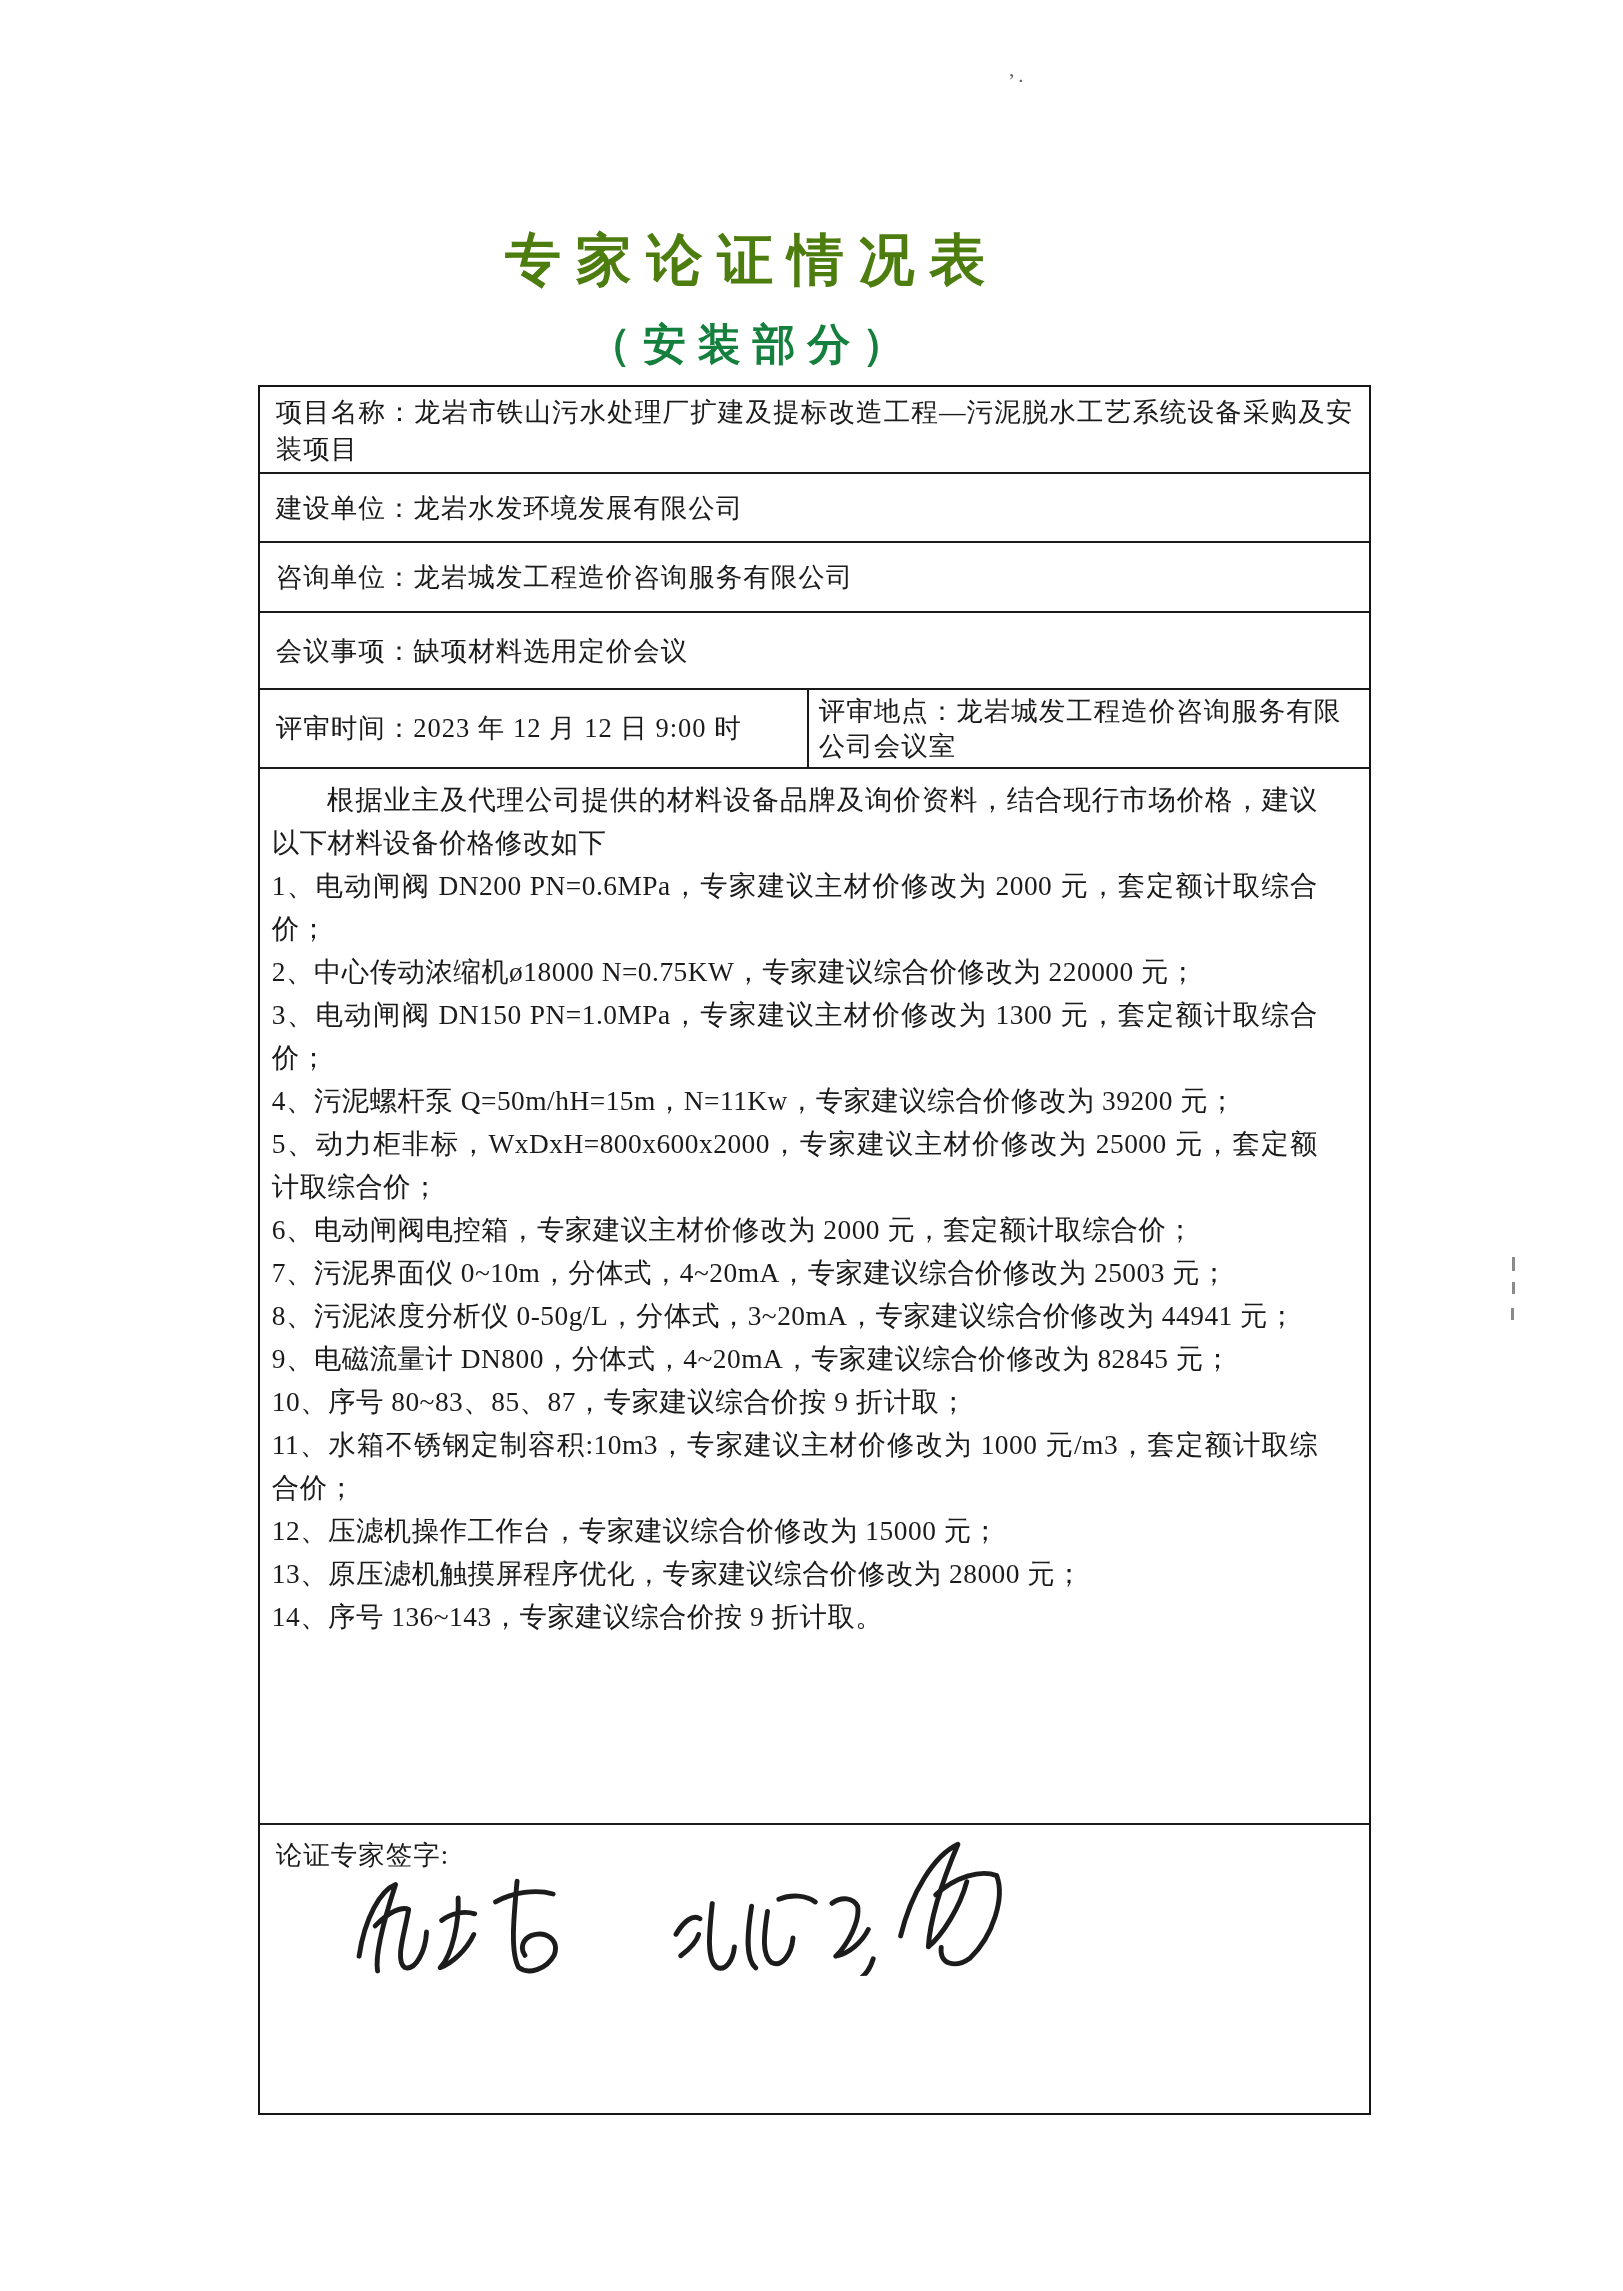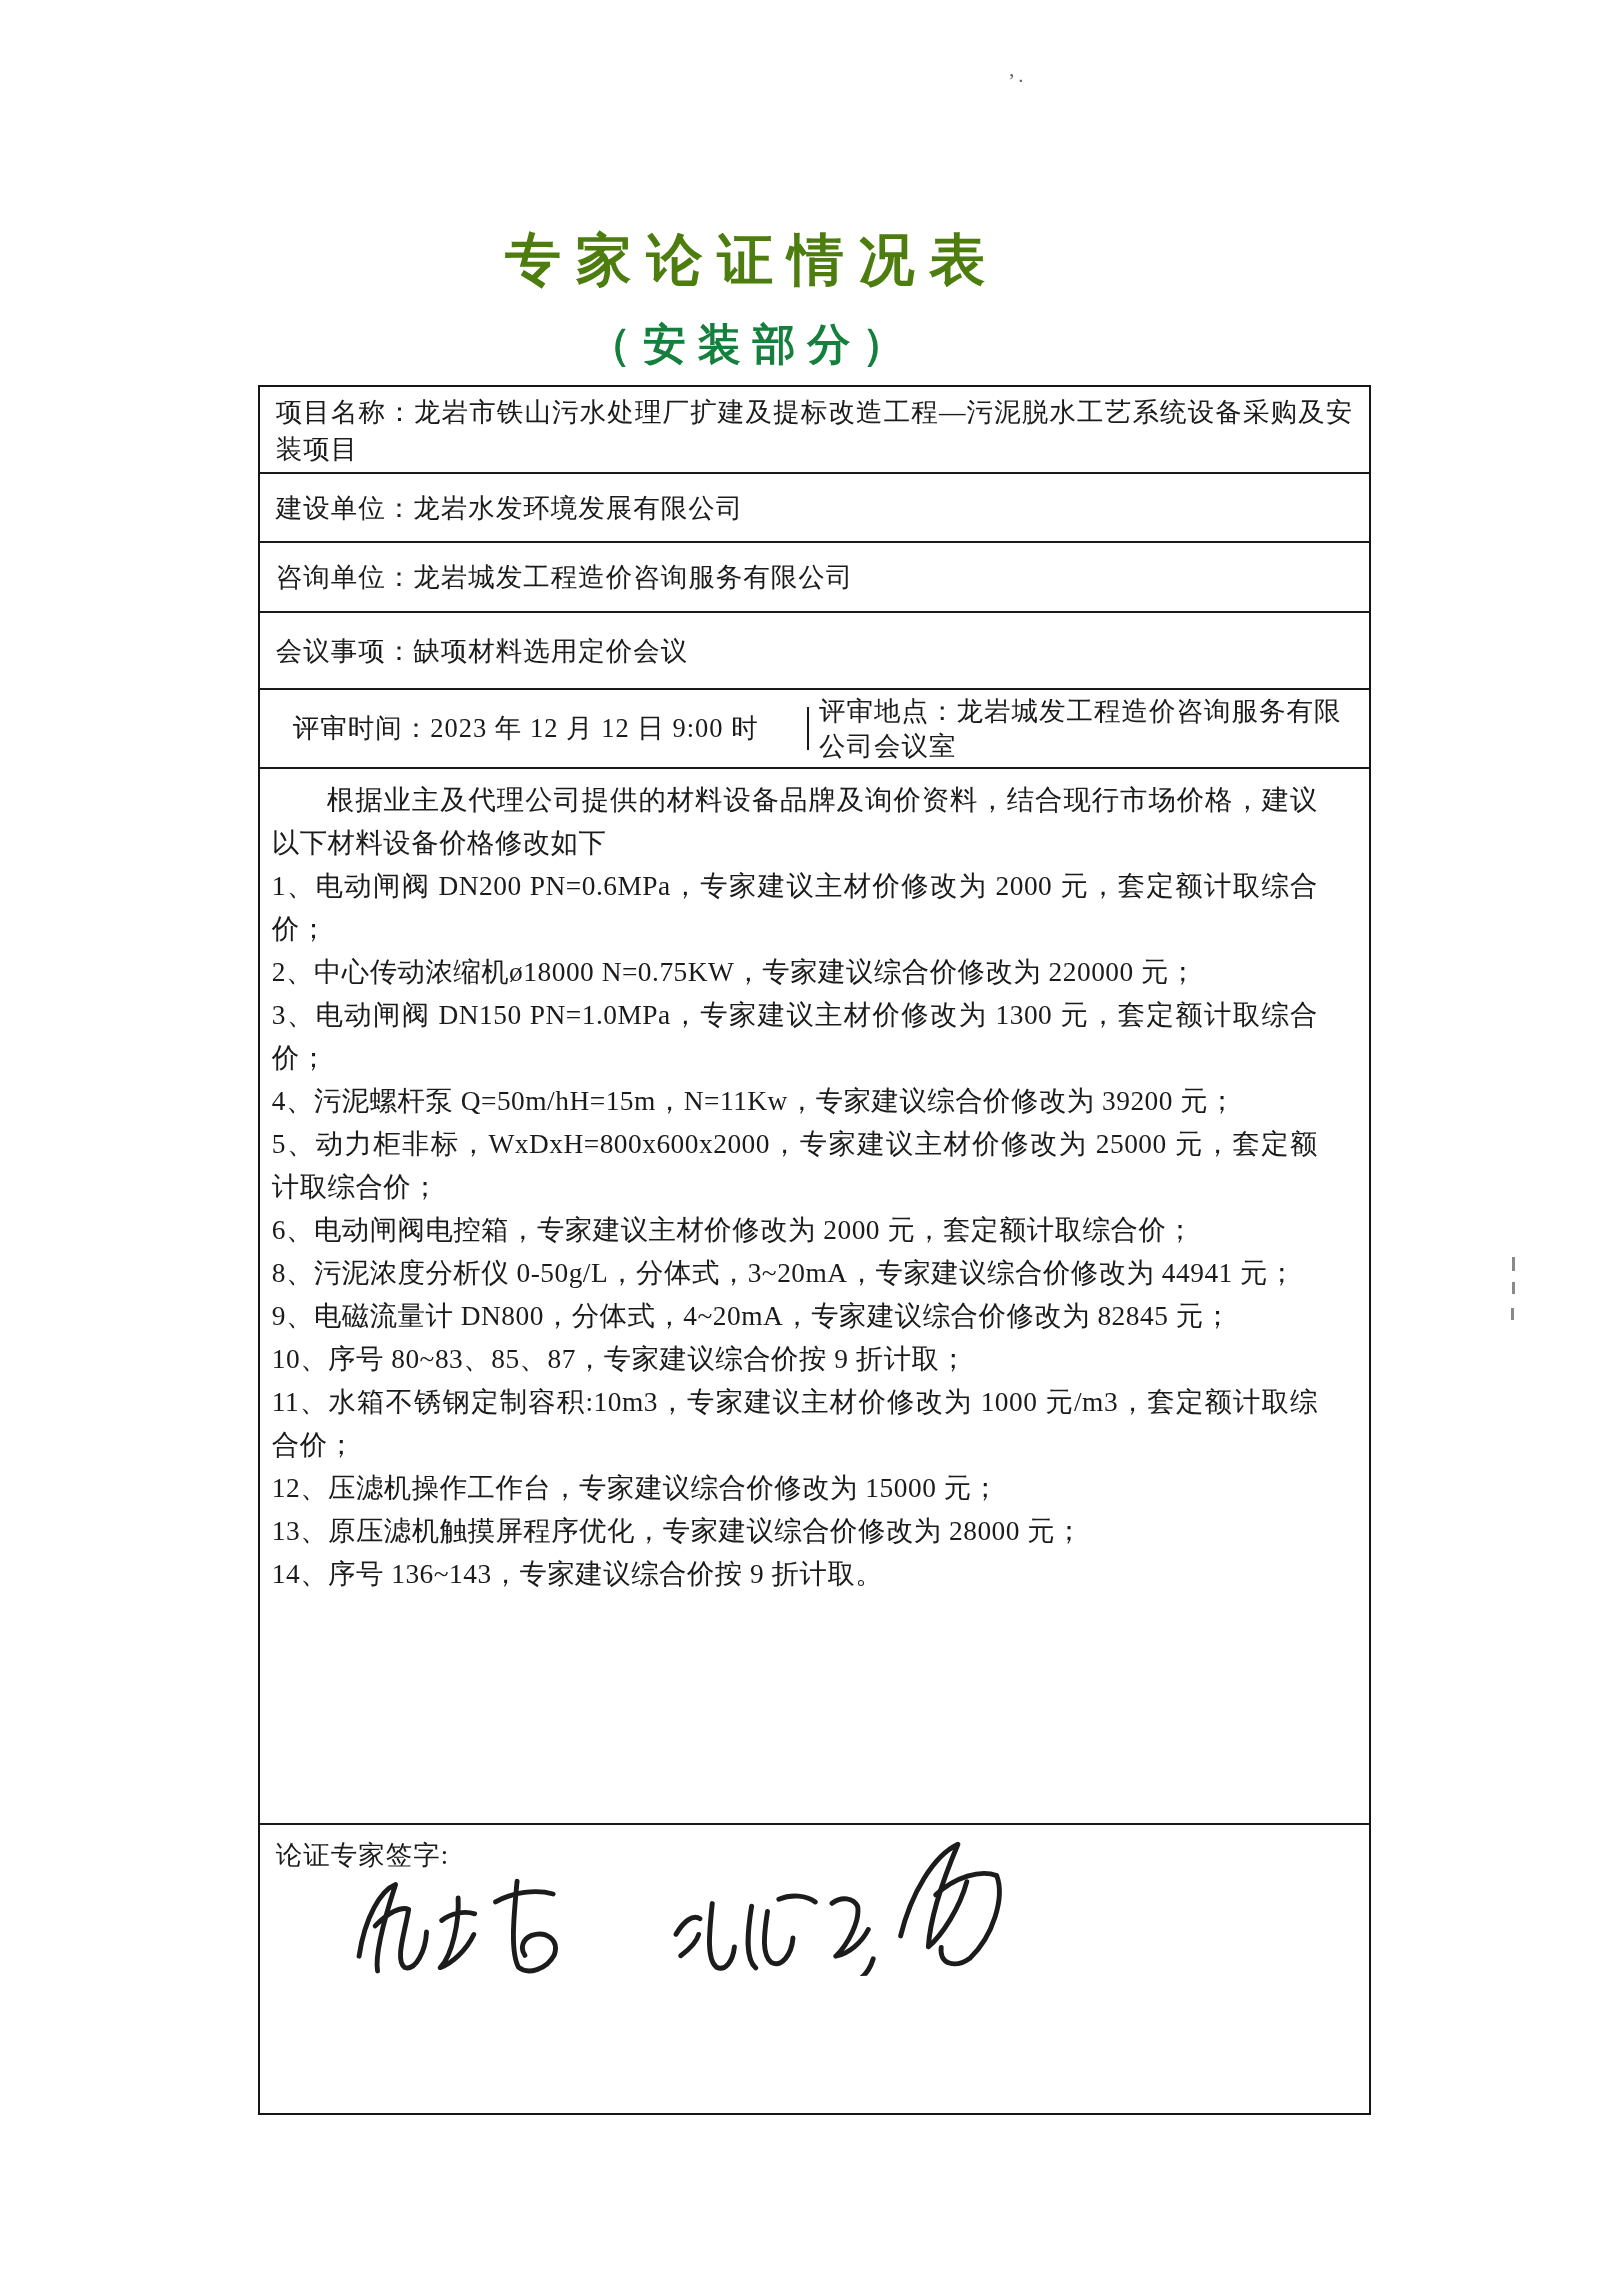--- a/index.html
+++ b/index.html
@@ -31,21 +31,21 @@
     border:2.9px solid #161616;
     display:flex; flex-direction:column;
   }
   .row{ border-bottom:2px solid #1a1a1a; padding:0 15.7px; display:flex; align-items:center; }
   .row p{ font-size:26.5px; letter-spacing:1px; }
   .r-project{ height:87px; align-items:flex-start; padding-top:6.9px; }
   .r-project p{ line-height:37px; text-align:justify; }
   .r-construction{ height:69px; }
   .r-consulting{ height:70px; border-bottom-width:2.9px; }
   .r-meeting{ height:77px; border-bottom-width:2.9px; }
-  .r-time{ height:79px; padding:17px; border-bottom-width:2.9px; }
+  .r-time{ height:79px; padding:0; border-bottom-width:2.9px; }
   .r-time .cell-left{
     width:49.5%; height:100%; border-right:2px solid #1a1a1a;
     display:flex; align-items:center; padding:0 15.7px;
   }
   .r-time .cell-right{
     flex:1; height:100%; display:flex; align-items:center; padding:2px 9.8px;
   }
   .r-time p{ line-height:35px; }
   .r-content{
     flex:1; display:block; padding:9.8px 51px 0 11.8px; border-bottom-width:2.9px;
@@ -105,20 +105,21 @@
   </div>
 
   <div class="row r-content">
     <p class="intro">根据业主及代理公司提供的材料设备品牌及询价资料，结合现行市场价格，建议以下材料设备价格修改如下</p>
     <p>1、电动闸阀 DN200 PN=0.6MPa，专家建议主材价修改为 2000 元，套定额计取综合价；</p>
     <p>2、中心传动浓缩机ø18000 N=0.75KW，专家建议综合价修改为 220000 元；</p>
     <p>3、电动闸阀 DN150 PN=1.0MPa，专家建议主材价修改为 1300 元，套定额计取综合价；</p>
     <p>4、污泥螺杆泵 Q=50m/hH=15m，N=11Kw，专家建议综合价修改为 39200 元；</p>
     <p>5、动力柜非标，WxDxH=800x600x2000，专家建议主材价修改为 25000 元，套定额计取综合价；</p>
     <p>6、电动闸阀电控箱，专家建议主材价修改为 2000 元，套定额计取综合价；</p>
+    <p>7、污泥界面仪 0~10m，分体式，4~20mA，专家建议综合价修改为 25003 元；</p>
     <p>8、污泥浓度分析仪 0-50g/L，分体式，3~20mA，专家建议综合价修改为 44941 元；</p>
     <p>9、电磁流量计 DN800，分体式，4~20mA，专家建议综合价修改为 82845 元；</p>
     <p>10、序号 80~83、85、87，专家建议综合价按 9 折计取；</p>
     <p>11、水箱不锈钢定制容积:10m3，专家建议主材价修改为 1000 元/m3，套定额计取综合价；</p>
     <p>12、压滤机操作工作台，专家建议综合价修改为 15000 元；</p>
     <p>13、原压滤机触摸屏程序优化，专家建议综合价修改为 28000 元；</p>
     <p>14、序号 136~143，专家建议综合价按 9 折计取。</p>
   </div>
 
   <div class="row r-sign">

